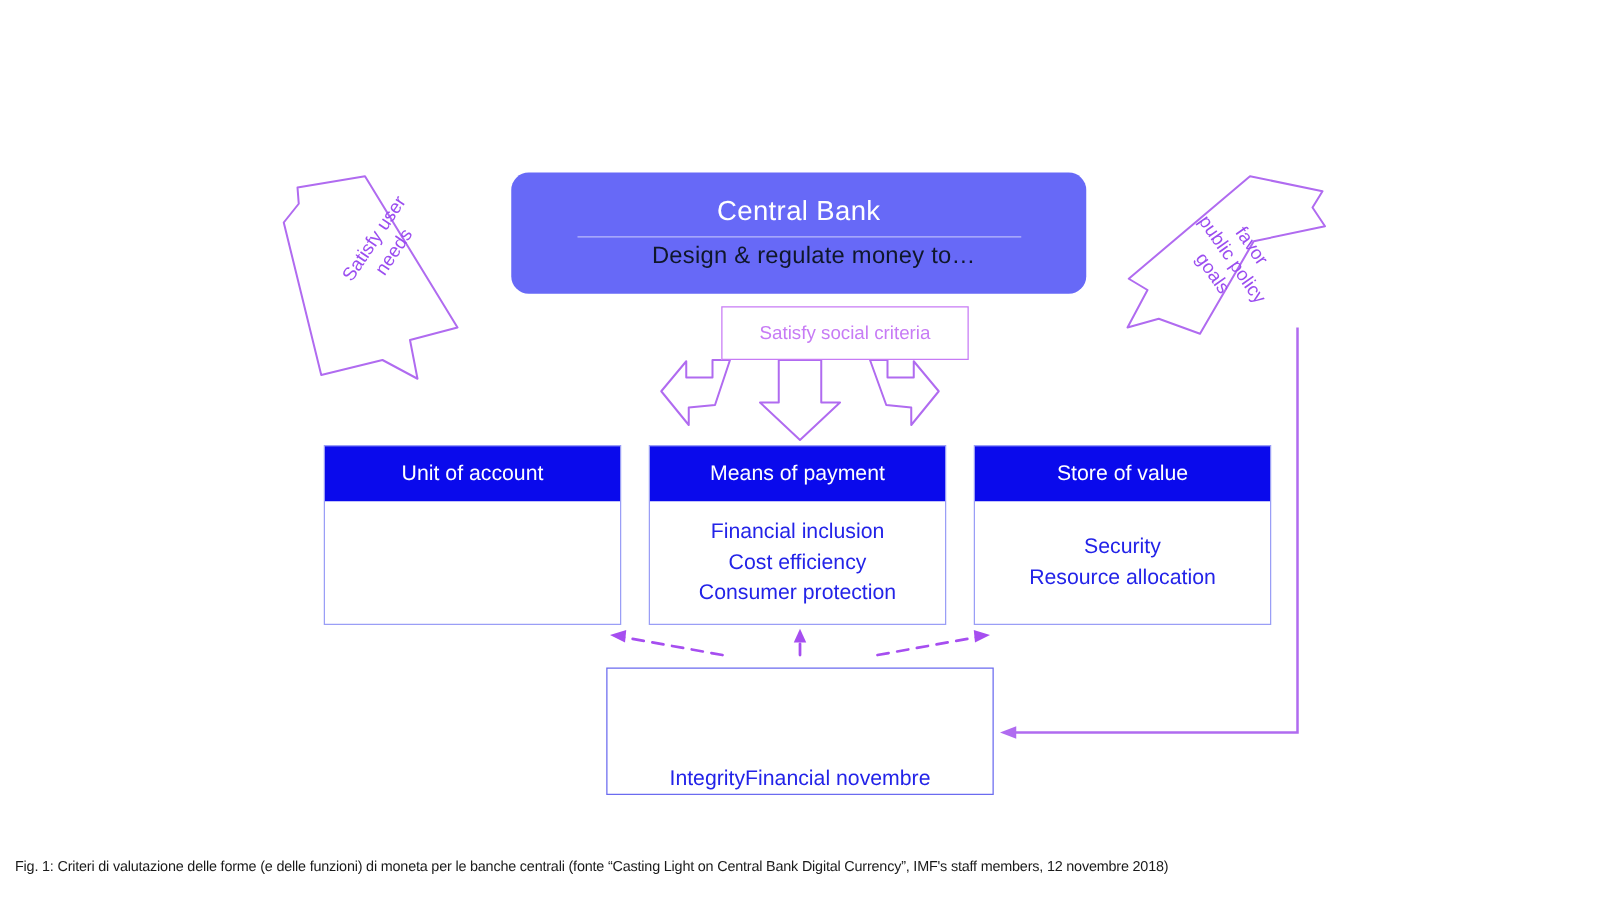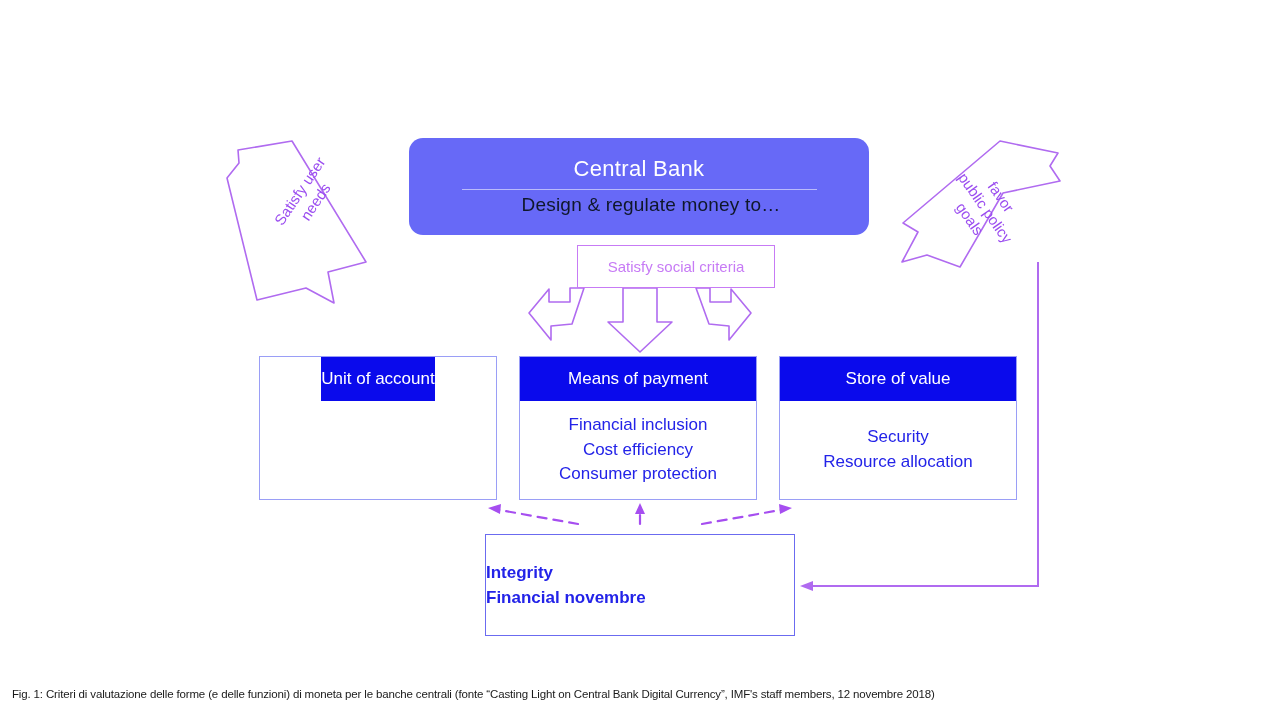--- a/index.html
+++ b/index.html
@@ -93,21 +93,21 @@
     position: absolute;
     top: 356px;
     width: 238px;
     height: 144px;
     border: 1.4px solid #9a9ef6;
     background: #ffffff;
     box-sizing: border-box;
     display: flex;
     flex-direction: column;
   }
-  .fn-card.col1 { left: 259px; align-items: center; }
+  .fn-card.col1 { left: 259px; }
   .fn-card.col2 { left: 519px; }
   .fn-card.col3 { left: 779px; }
 
   .fn-head {
     background: #0a0aec;
     color: #ffffff;
     font-size: 17px;
     height: 44px;
     display: flex;
     align-items: center;
@@ -134,24 +134,23 @@
   .cross-box {
     position: absolute;
     left: 485px;
     top: 534px;
     width: 310px;
     height: 102px;
     border: 1.5px solid #6b6bf0;
     background: #ffffff;
     box-sizing: border-box;
     display: flex;
-    flex-direction: column;
-    align-items: flex-start;
-    justify-content: center;
-    font-weight: bold;
+    flex-direction: row;
+    align-items: flex-end;
+    justify-content: center;
   }
   .cross-box .line {
     color: #2323e8;
     font-size: 17px;
     line-height: 1.5;
     white-space: nowrap;
   }
 
   
   .chev-label {

